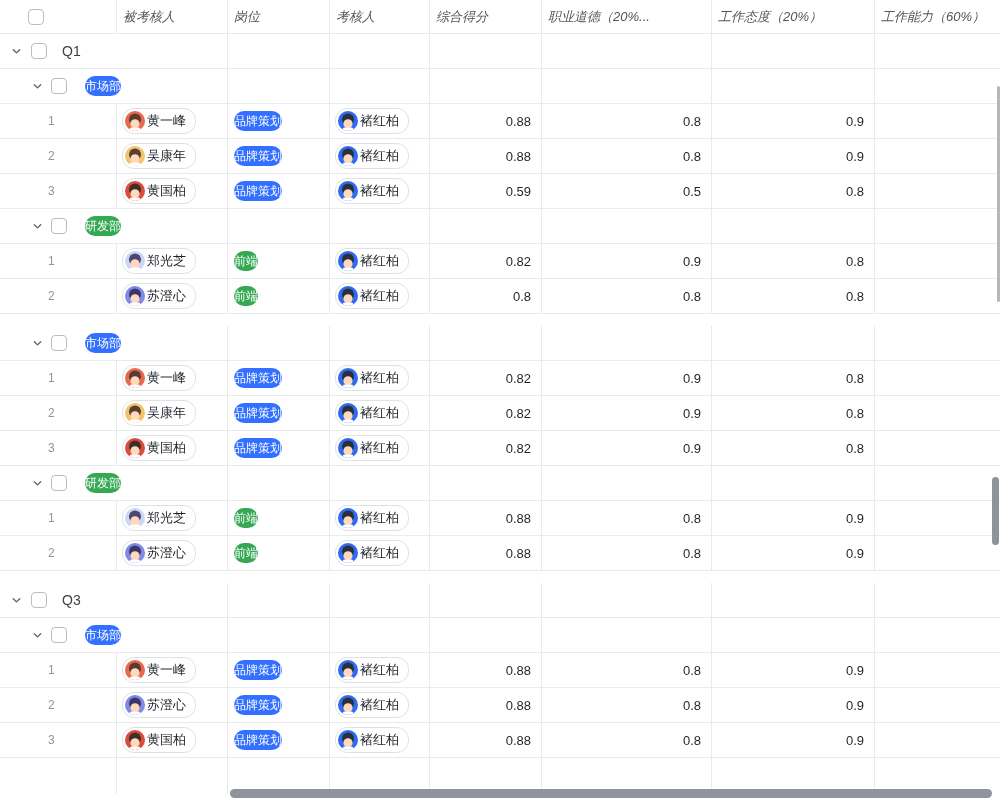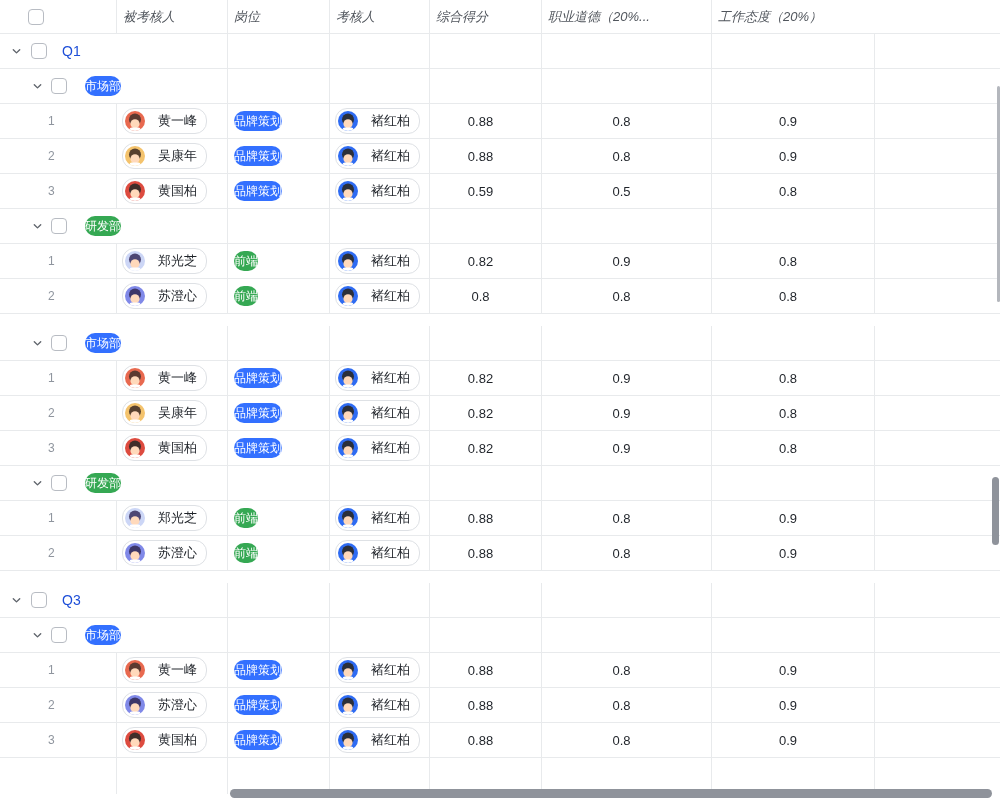--- a/index.html
+++ b/index.html
@@ -16,31 +16,31 @@
   }
   .thead-row{height:33px;font-style:italic;}
   .cell{display:flex;align-items:center;border-right:1px solid #e8eaec;overflow:hidden;min-width:0;height:100%;}
   .cell:last-child{border-right:none;}
   .span2{grid-column:1/3;}
   .th{padding-left:6px;color:#50555c;white-space:nowrap;}
   .c-first{padding-left:28px;}
   .checkbox{width:14px;height:14px;border:1px solid #b8bcc3;border-radius:4px;background:#fff;flex:none;display:inline-block;}
   .chev{width:12px;height:12px;display:inline-flex;align-items:center;justify-content:center;flex:none;}
   .group-cell{padding-left:10px;gap:9px;}
-  .group-label{font-size:14px;font-weight:500;margin-left:6px;color:#1d4ed8;}
+  .group-label{font-size:14px;font-weight:500;margin-left:6px;color:#404040;}
   .subgroup-cell{padding-left:31px;gap:8px;}
   .badge{display:inline-block;padding:3px 0;border-radius:11px;color:#fff;font-size:12px;line-height:14px;white-space:nowrap;flex:none;}
   .subgroup-cell .badge{margin-left:10px;}
   .c-index{padding-left:48px;color:#8f959e;font-size:12px;}
   .c-person{padding-left:5px;}
   .c-pos{padding-left:6px;}
-  .chip{display:inline-flex;align-items:center;gap:13px;height:24px;padding:0 9px 0 2px;border:1px solid #dee1e5;border-radius:12px;background:#fff;white-space:nowrap;}
+  .chip{display:inline-flex;align-items:center;gap:2px;height:24px;padding:0 9px 0 2px;border:1px solid #dee1e5;border-radius:12px;background:#fff;white-space:nowrap;}
   .avatar{width:20px;height:20px;flex:none;display:block;}
   .avatar svg{display:block;}
-  .c-num{justify-content:center;padding-right:10px;}
+  .c-num{justify-content:flex-end;padding-right:10px;}
   .num{color:#1f2329;}
   .group-gap{height:12px;background:#fff;}
   .footer-row{height:36px;border-bottom:none;}
   .c-count{padding-left:44px;color:#8f959e;font-size:12px;}
   .h-thumb{position:absolute;left:230px;bottom:2px;width:762px;height:9px;background:#8f939b;border-radius:5px;}
   .v-thumb{position:absolute;right:1px;top:477px;width:7px;height:68px;background:#8f939b;border-radius:4px;}
   .v-edge{position:absolute;right:0;top:86px;width:3px;height:216px;background:#b4b7bd;border-radius:2px;}
 </style>
 </head>
 <body>
@@ -61,20 +61,23 @@
         <span>考核人</span>
       </div>
     <div class="cell th">
         <span>综合得分</span>
       </div>
     <div class="cell th">
         <span>职业道德（20%...</span>
       </div>
     <div class="cell th">
         <span>工作态度（20%）</span>
+      </div>
+    <div class="cell th">
+        <span>工作能力（60%）</span>
       </div>
   </div>
 
   <div id="tbody">
       <div class="grid-row">
         <div class="cell group-cell span2">
           <span class="chev">
             <svg width="11" height="11" viewBox="0 0 12 12">
               <path d="M2.5 4 L6 7.5 L9.5 4" fill="none" stroke="#5f646b" stroke-width="1.5" stroke-linecap="round" stroke-linejoin="round"></path>
             </svg>

